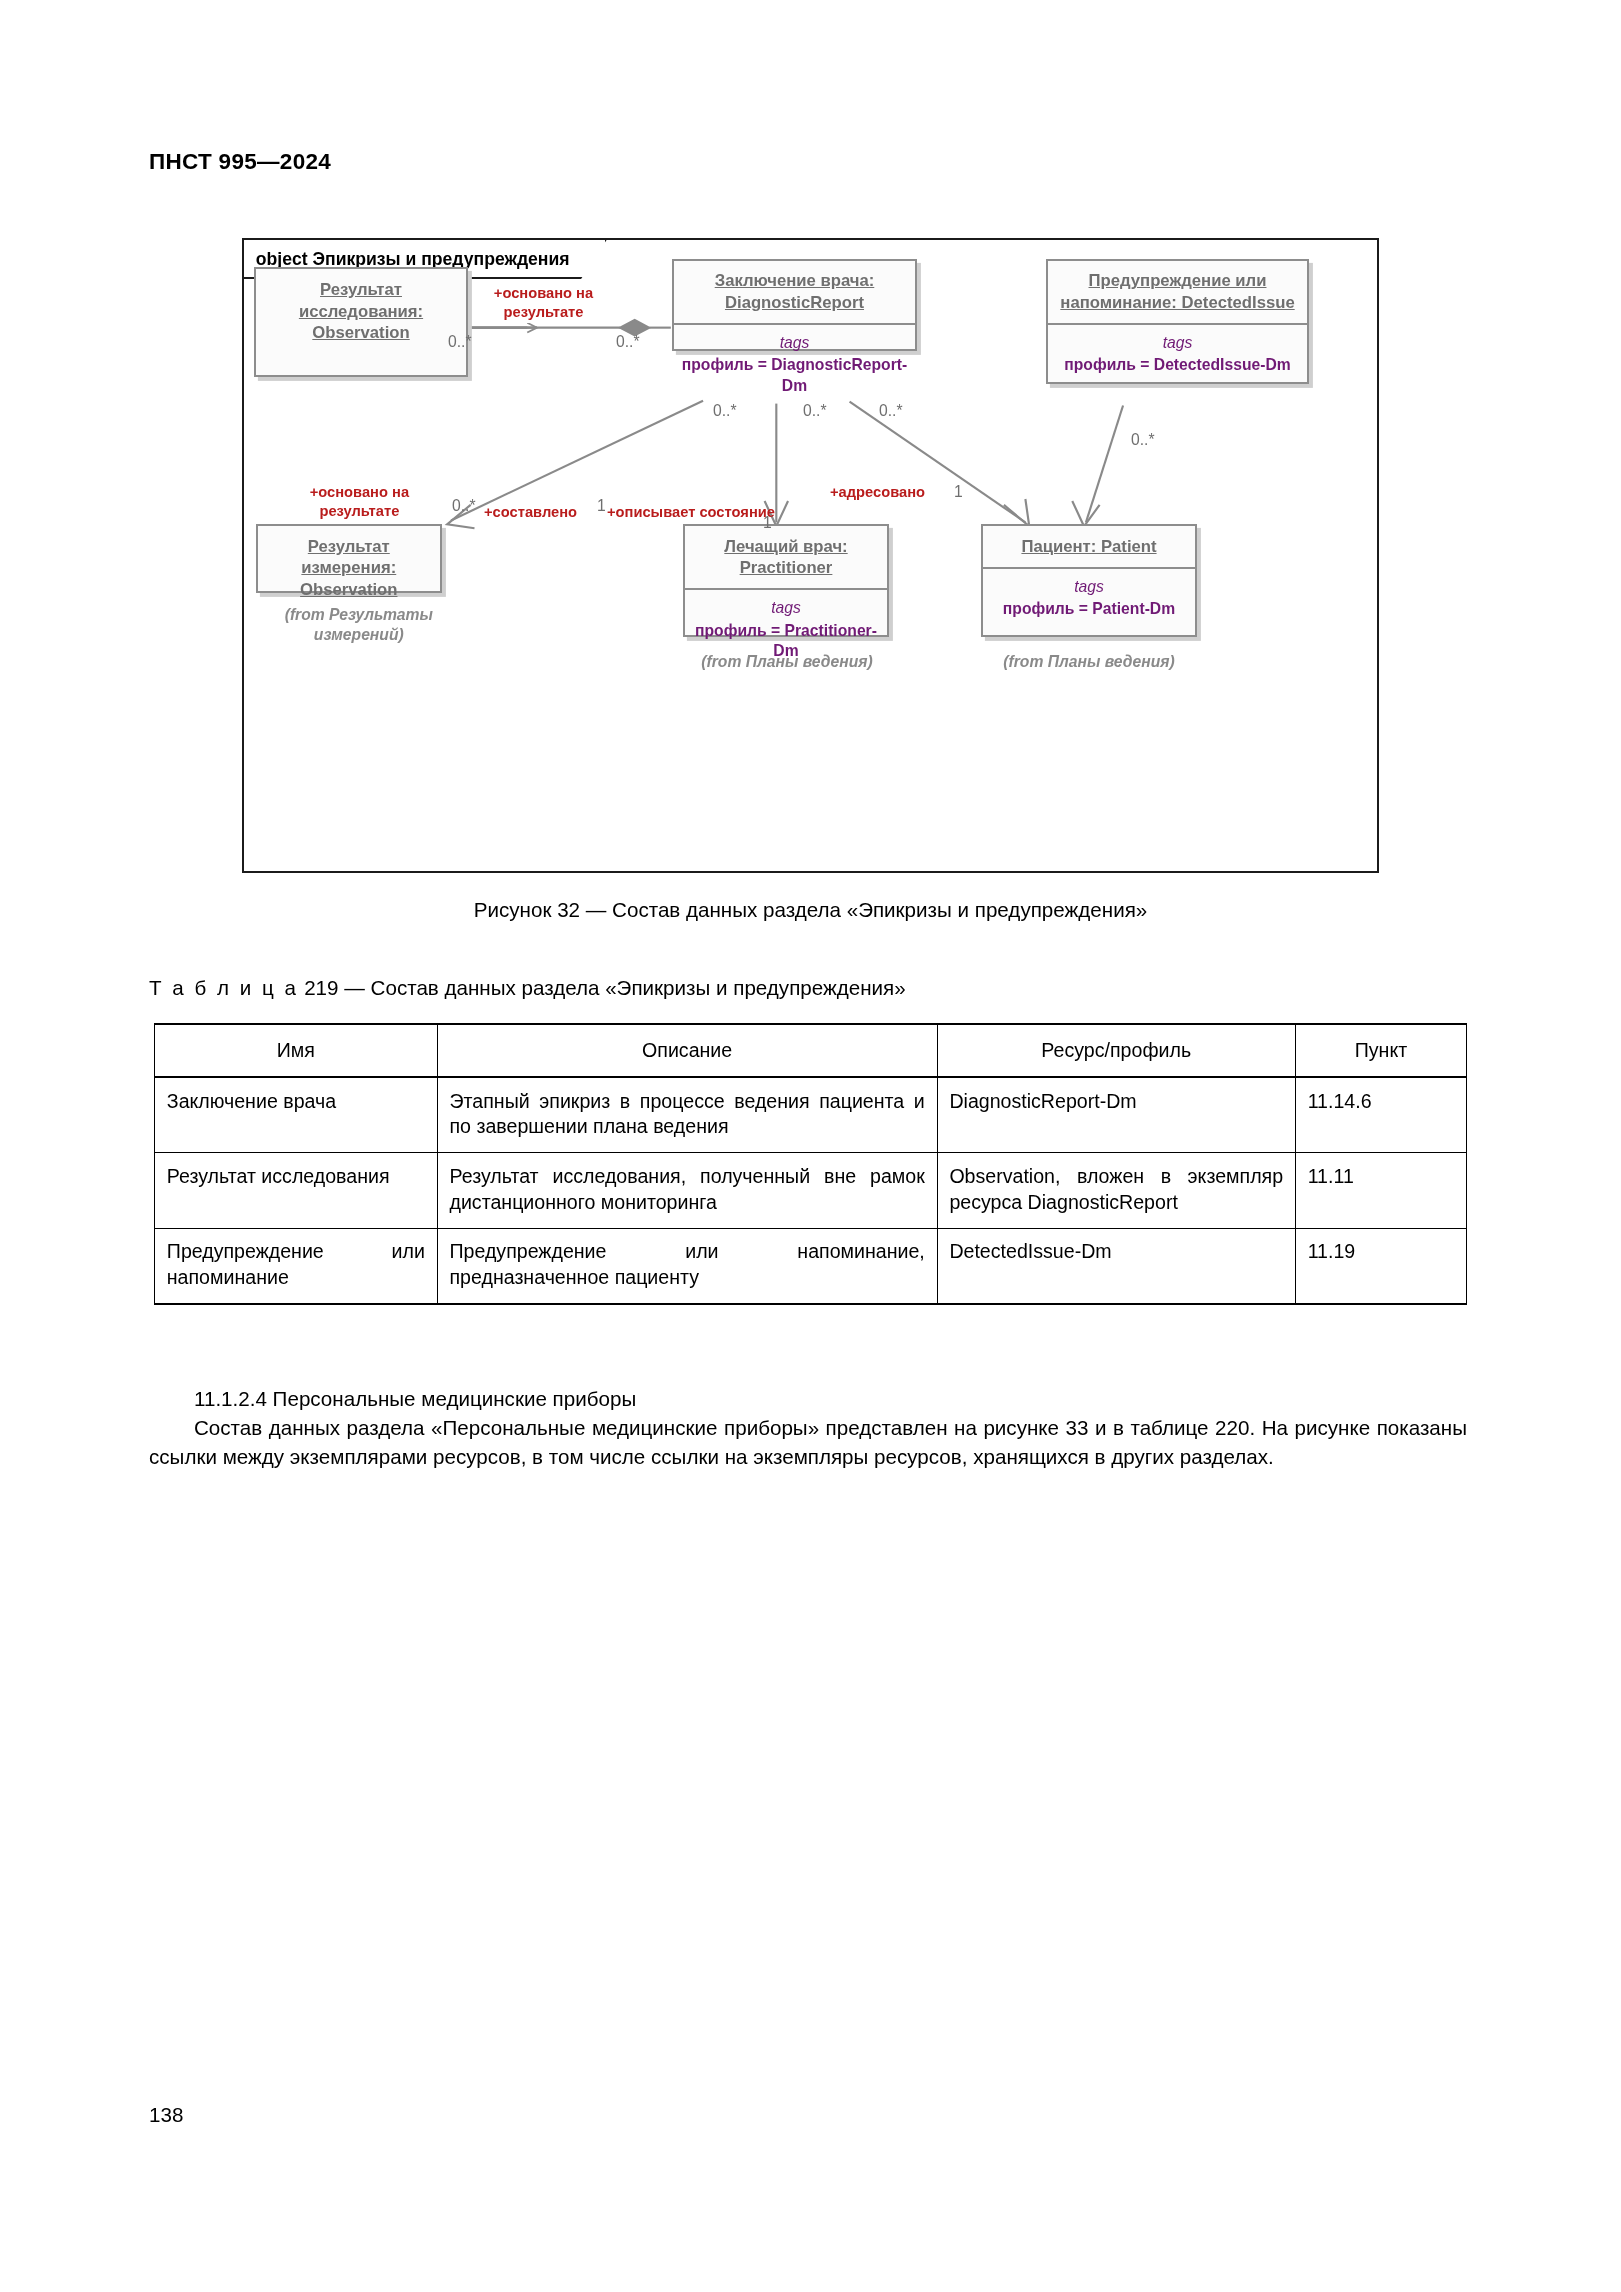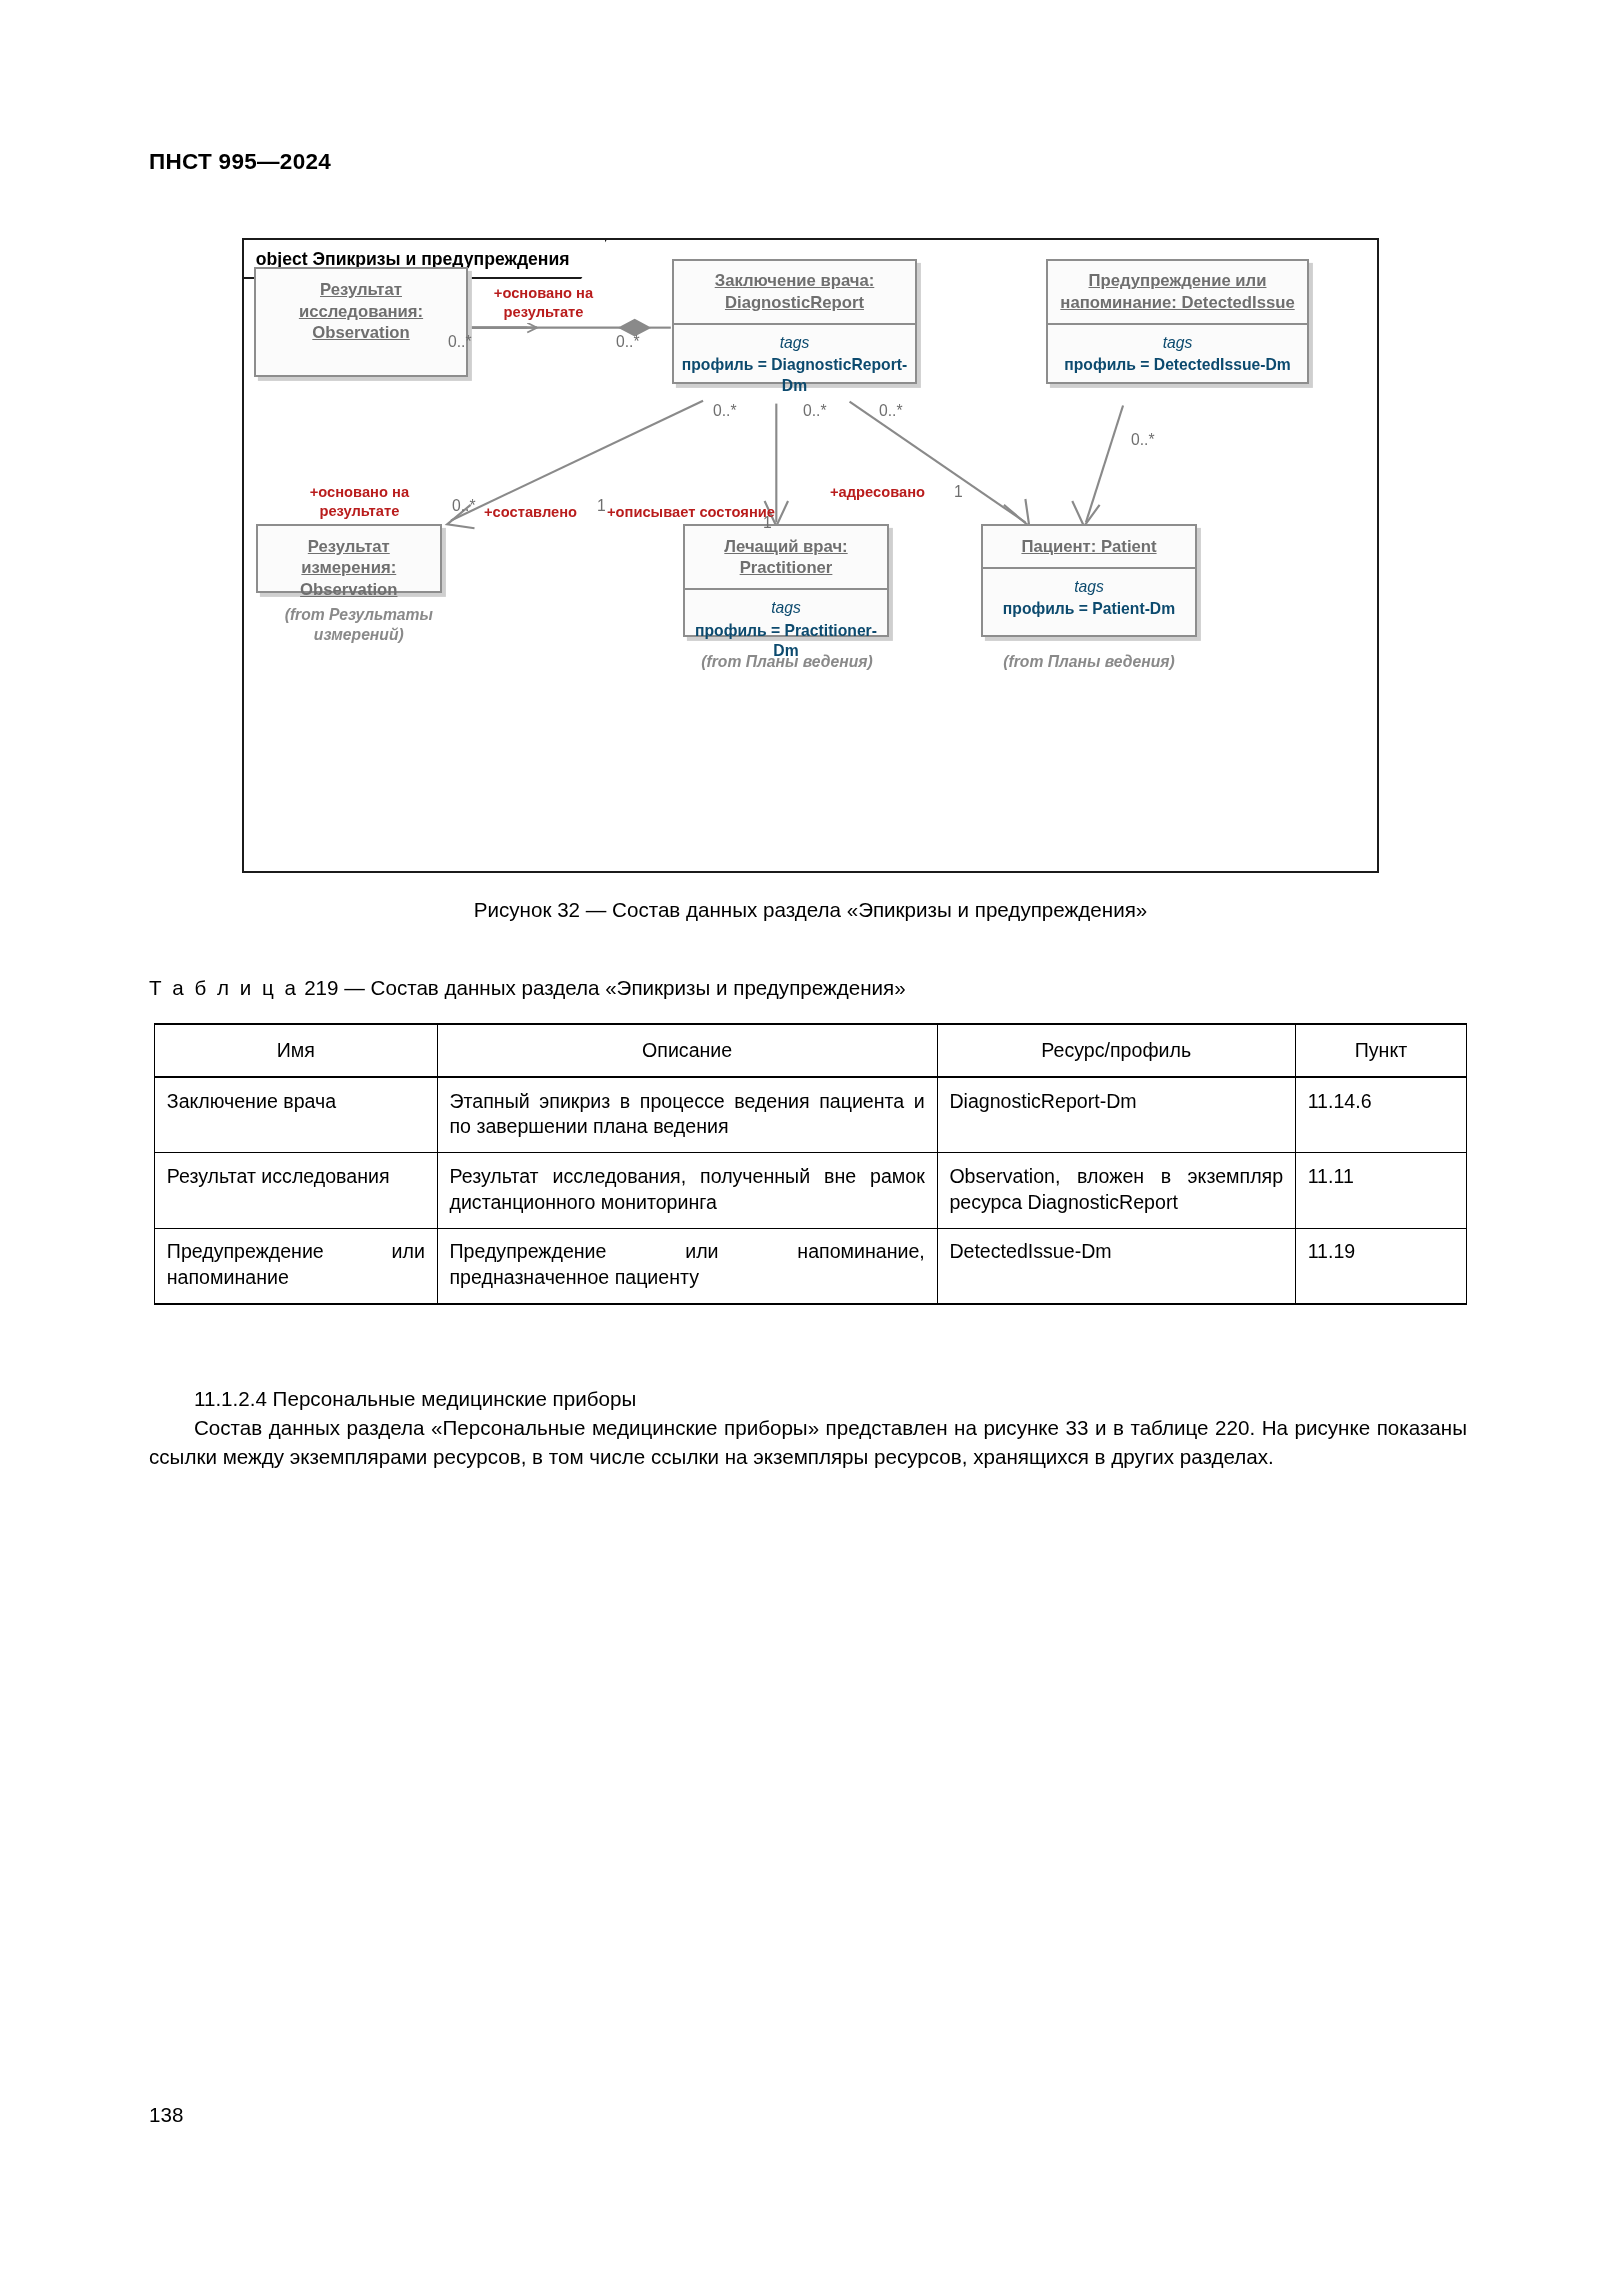--- a/index.html
+++ b/index.html
@@ -75,21 +75,21 @@
   }
   .uml-title span {
     text-decoration: underline;
   }
   .uml-sep {
     border-top: 2px solid #8d8d8d;
   }
   .uml-tags {
     text-align: center;
     font-size: 15.7px;
-    color: #0c4a6e;
+    color: #701a75;
     padding: 7.8px 5.9px 9.8px 5.9px;
     line-height: 1.3;
   }
   .uml-tags .tagword {
     font-style: italic;
     display: block;
     margin-bottom: 2px;
   }
   .uml-tags .tagval {
     font-weight: bold;
@@ -243,21 +243,21 @@
     </svg>
 
     <div class="umlbox" style="left:10px; top:27.4px; width:214px; height:110px;">
       <div class="uml-title">
         <span>Результат</span><br>
         <span>исследования:</span><br>
         <span>Observation</span>
       </div>
     </div>
 
-    <div class="umlbox" style="left:428px; top:18.6px; width:245px; height:125px;">
+    <div class="umlbox" style="left:428px; top:18.6px; width:245px; height:92px;">
       <div class="uml-title">
         <span>Заключение врача:</span><br>
         <span>DiagnosticReport</span>
       </div>
       <div class="uml-sep uml-tags">
         <span class="tagword">tags</span>
         <span class="tagval">профиль = DiagnosticReport-Dm</span>
       </div>
     </div>
 

